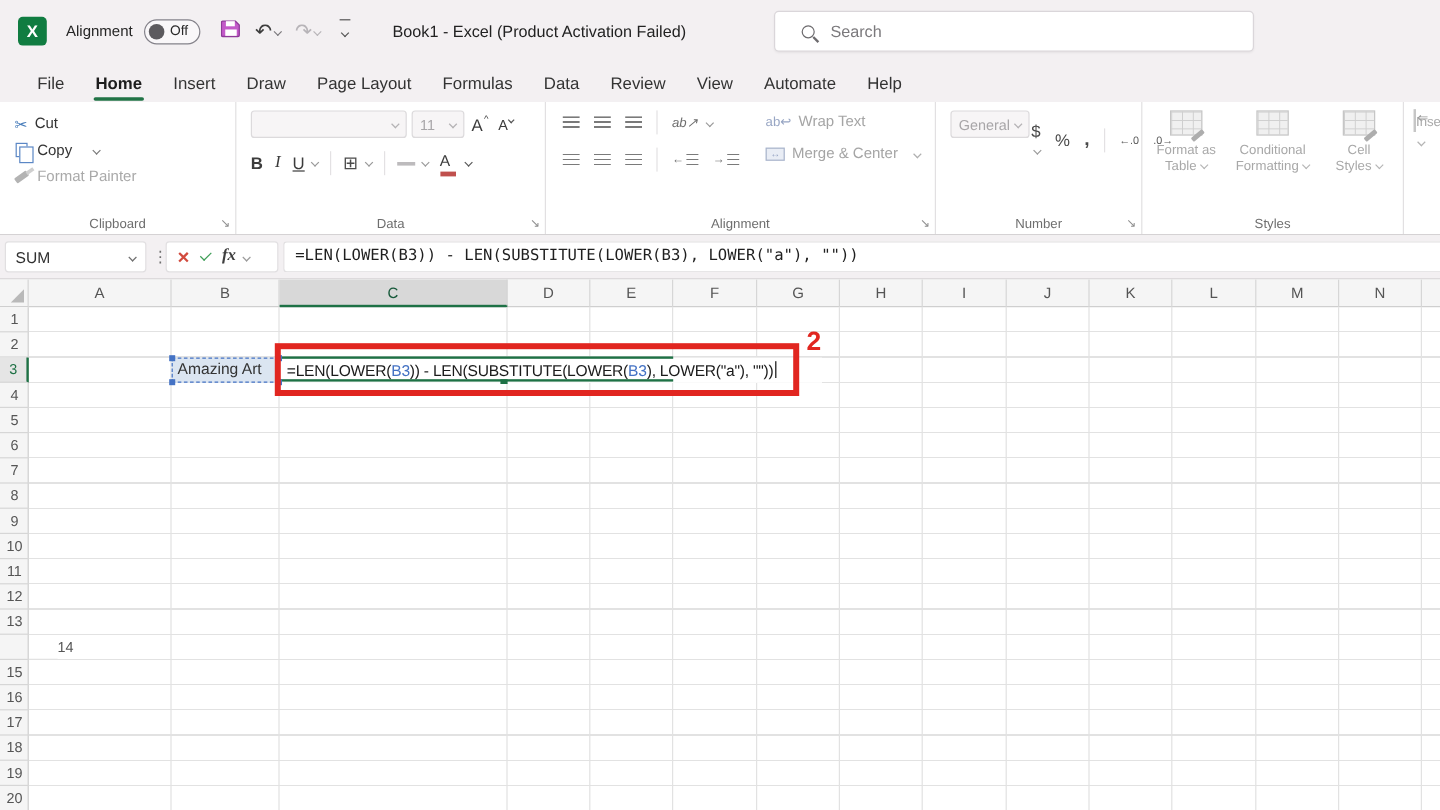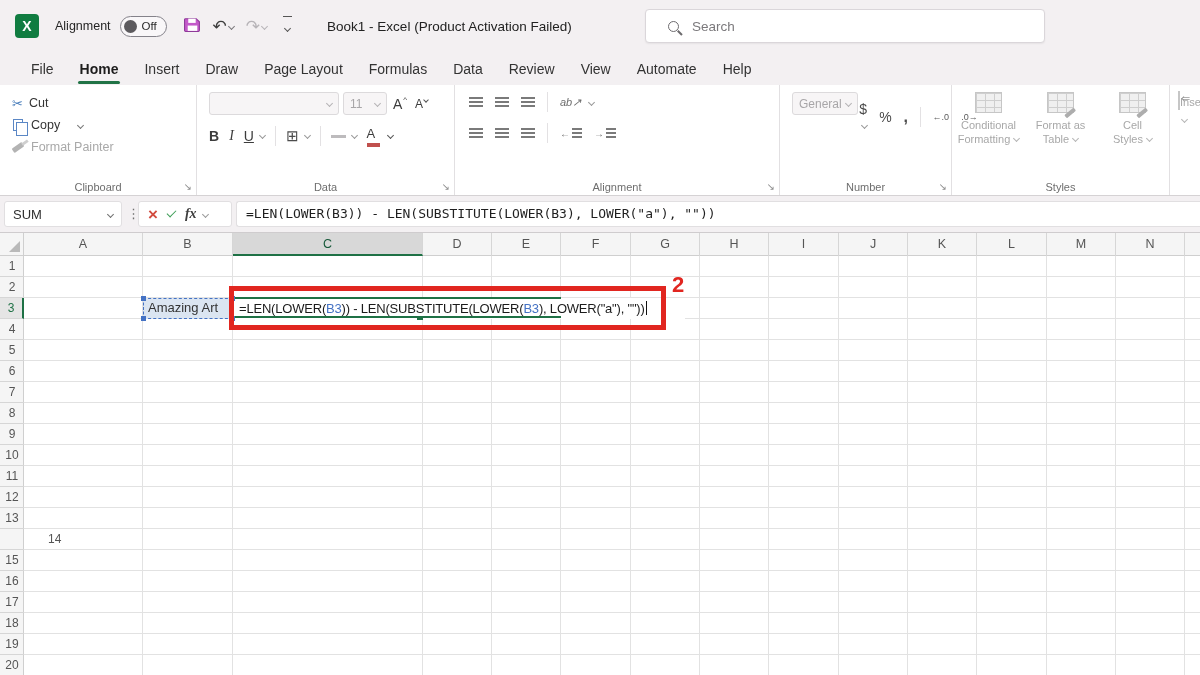--- a/index.html
+++ b/index.html
@@ -262,20 +262,31 @@
           <span class="indent">
               <span>←</span>
               <span class="lines" style="width:10px"></span>
             </span>
           <span class="indent">
               <span>→</span>
               <span class="lines" style="width:10px"></span>
             </span>
         </div>
       </div>
+      <div class="wrapcol">
+        <div class="wrow">
+            <span class="wrapic">ab↩</span>
+            <span>Wrap Text</span>
+          </div>
+        <div class="wrow">
+            <span class="mergic">↔</span>
+            <span>Merge &amp; Center</span>
+            <span class="chv" style="color:#b0b0b0;margin-left:14px"></span>
+          </div>
+      </div>
     </div>
     <div class="gfoot">Alignment</div>
     <span class="launcher">↘</span>
   </div>
 
   <div class="rgroup g-num">
     <div class="gc">
       <div class="combo numfmt">
           <span>General</span>
           <span class="chv" style="color:#b5b3b5"></span>
@@ -289,26 +300,26 @@
         <span class="dec">.0→</span>
       </div>
     </div>
     <div class="gfoot">Number</div>
     <span class="launcher">↘</span>
   </div>
 
   <div class="rgroup g-styles">
     <div class="gc">
       <div class="stbtn">
+        <span class="stico brush"></span>
+        <span class="stlbl"><span>Format as</span><br><span>Table</span><span class="chv" style="color:#b5b5b5"></span></span>
+      </div>
+      <div class="stbtn">
         <span class="stico"></span>
         <span class="stlbl"><span>Conditional</span><br><span>Formatting</span><span class="chv" style="color:#b5b5b5"></span></span>
-      </div>
-      <div class="stbtn">
-        <span class="stico brush"></span>
-        <span class="stlbl"><span>Format as</span><br><span>Table</span><span class="chv" style="color:#b5b5b5"></span></span>
       </div>
       <div class="stbtn">
         <span class="stico brush"></span>
         <span class="stlbl"><span>Cell</span><br><span>Styles</span><span class="chv" style="color:#b5b5b5"></span></span>
       </div>
     </div>
     <div class="gfoot">Styles</div>
   </div>
 
   <div class="rgroup g-ins">

